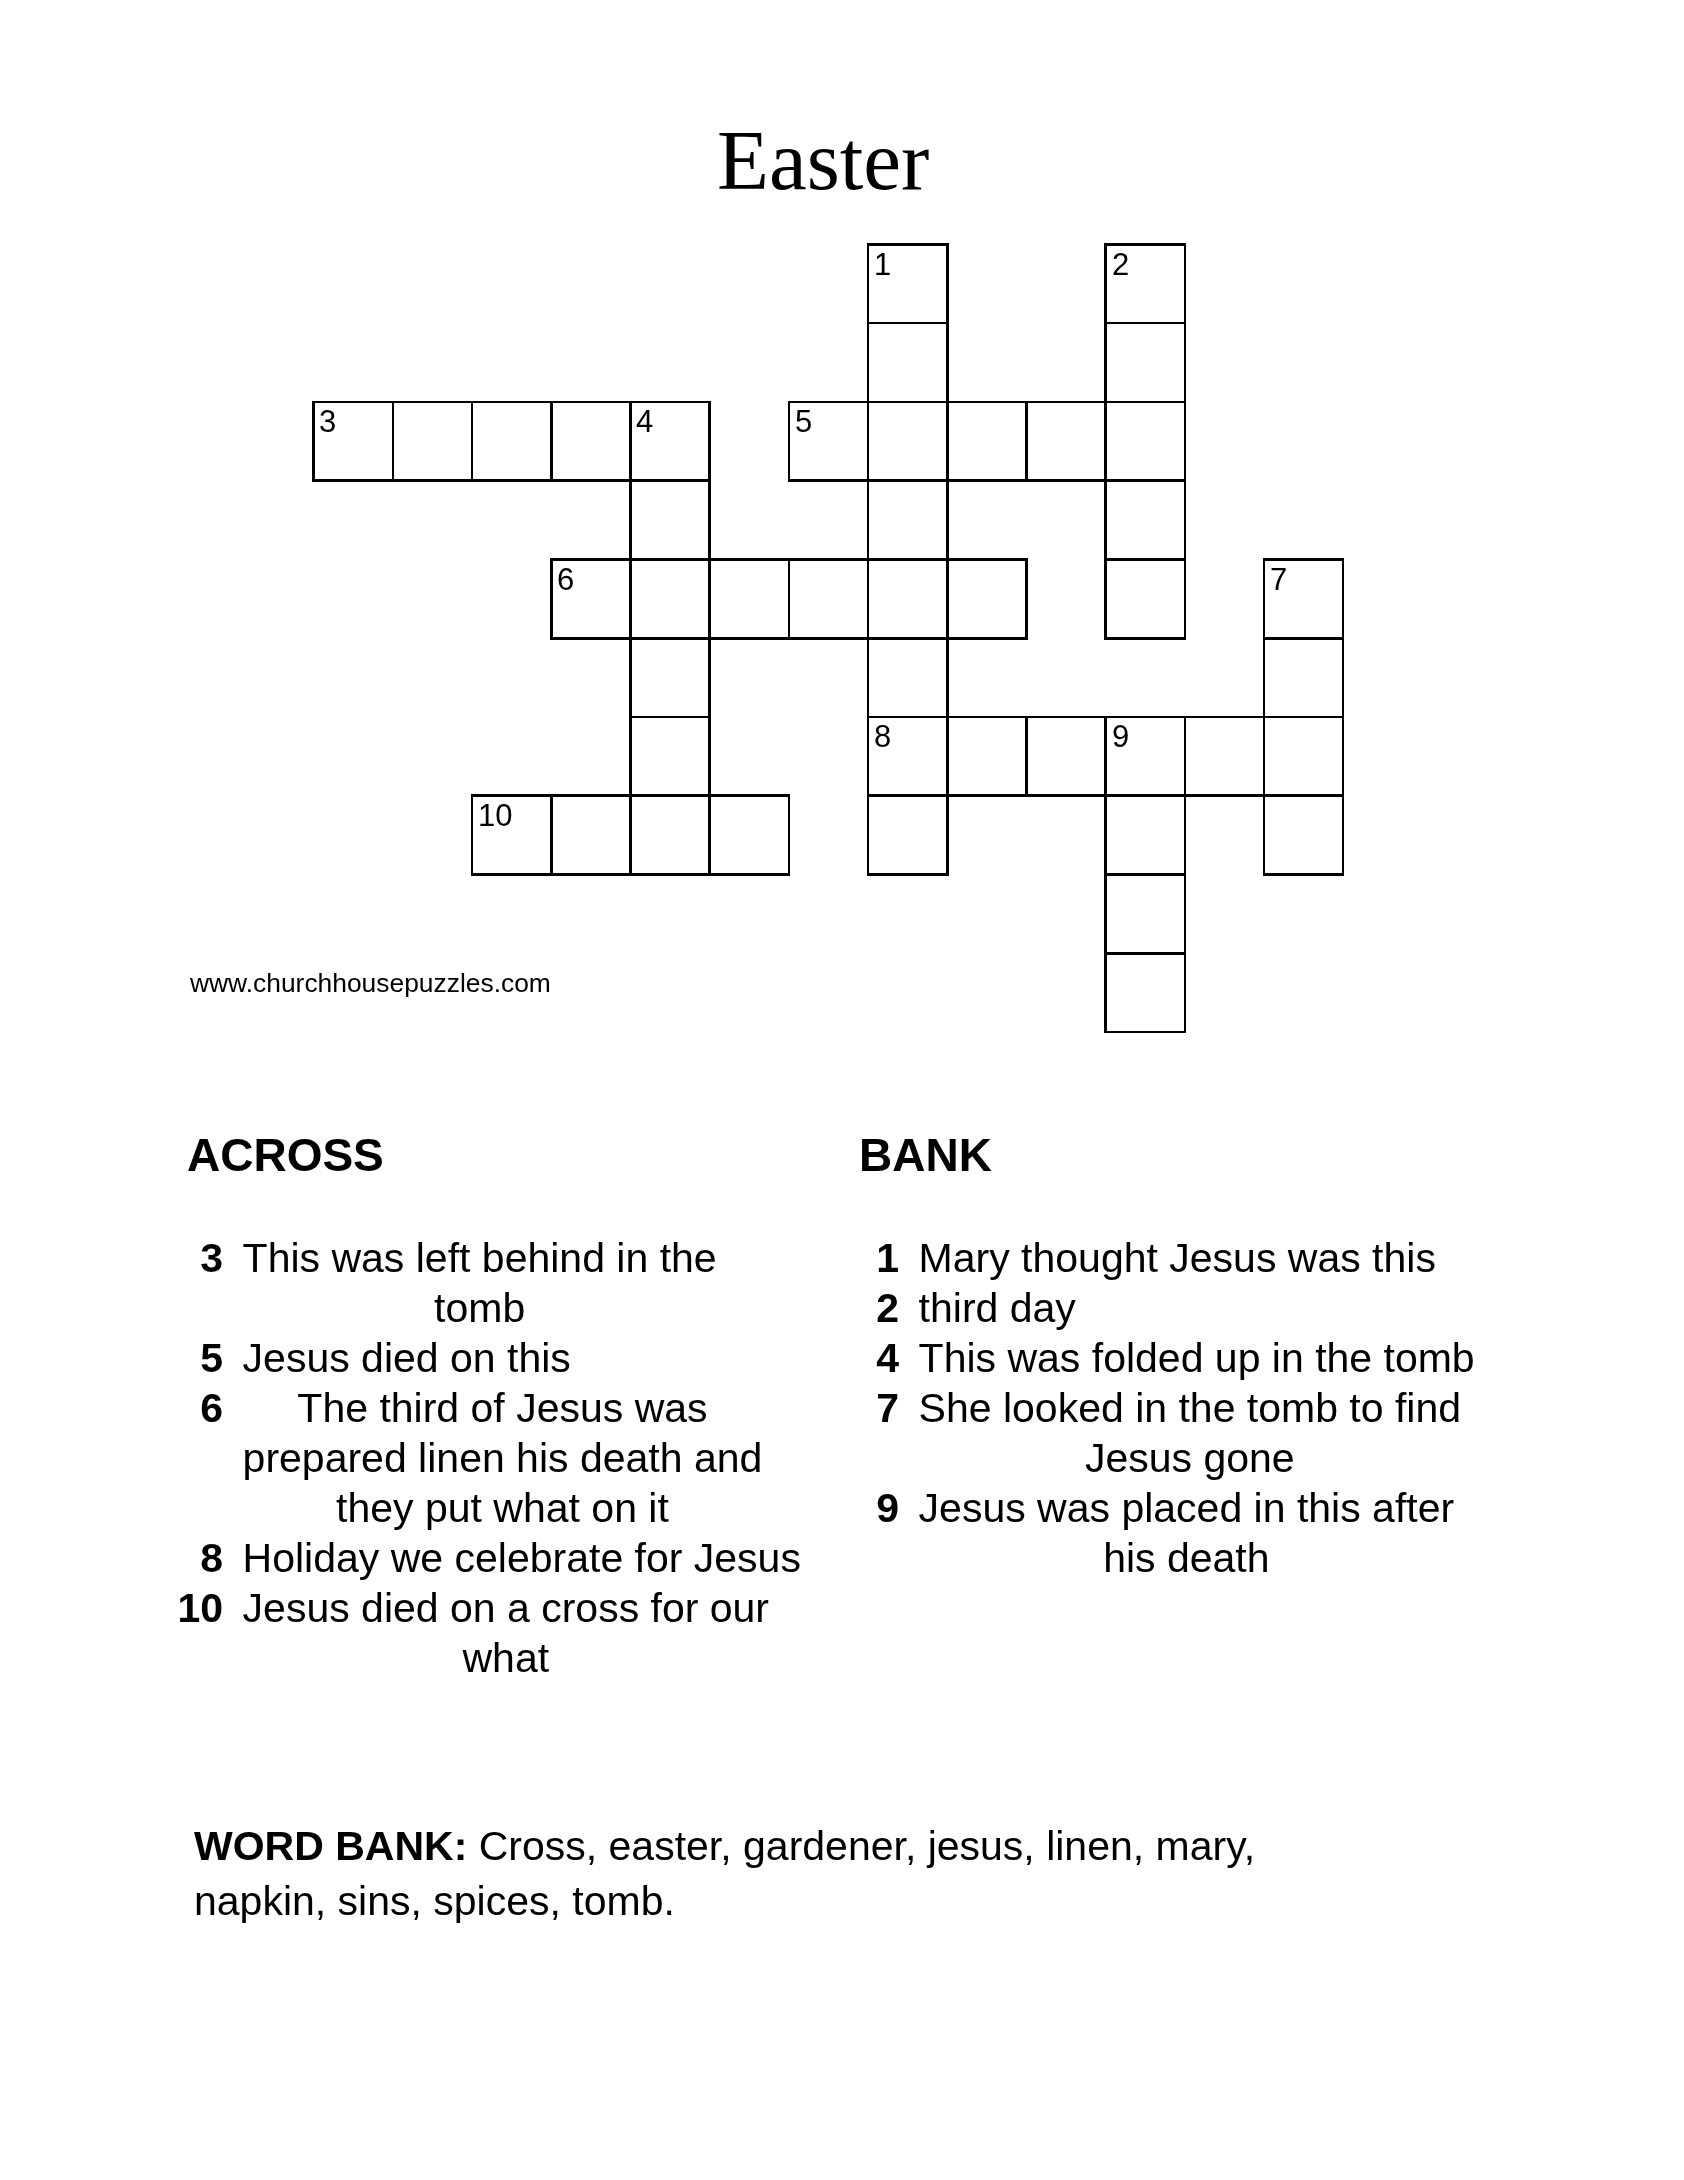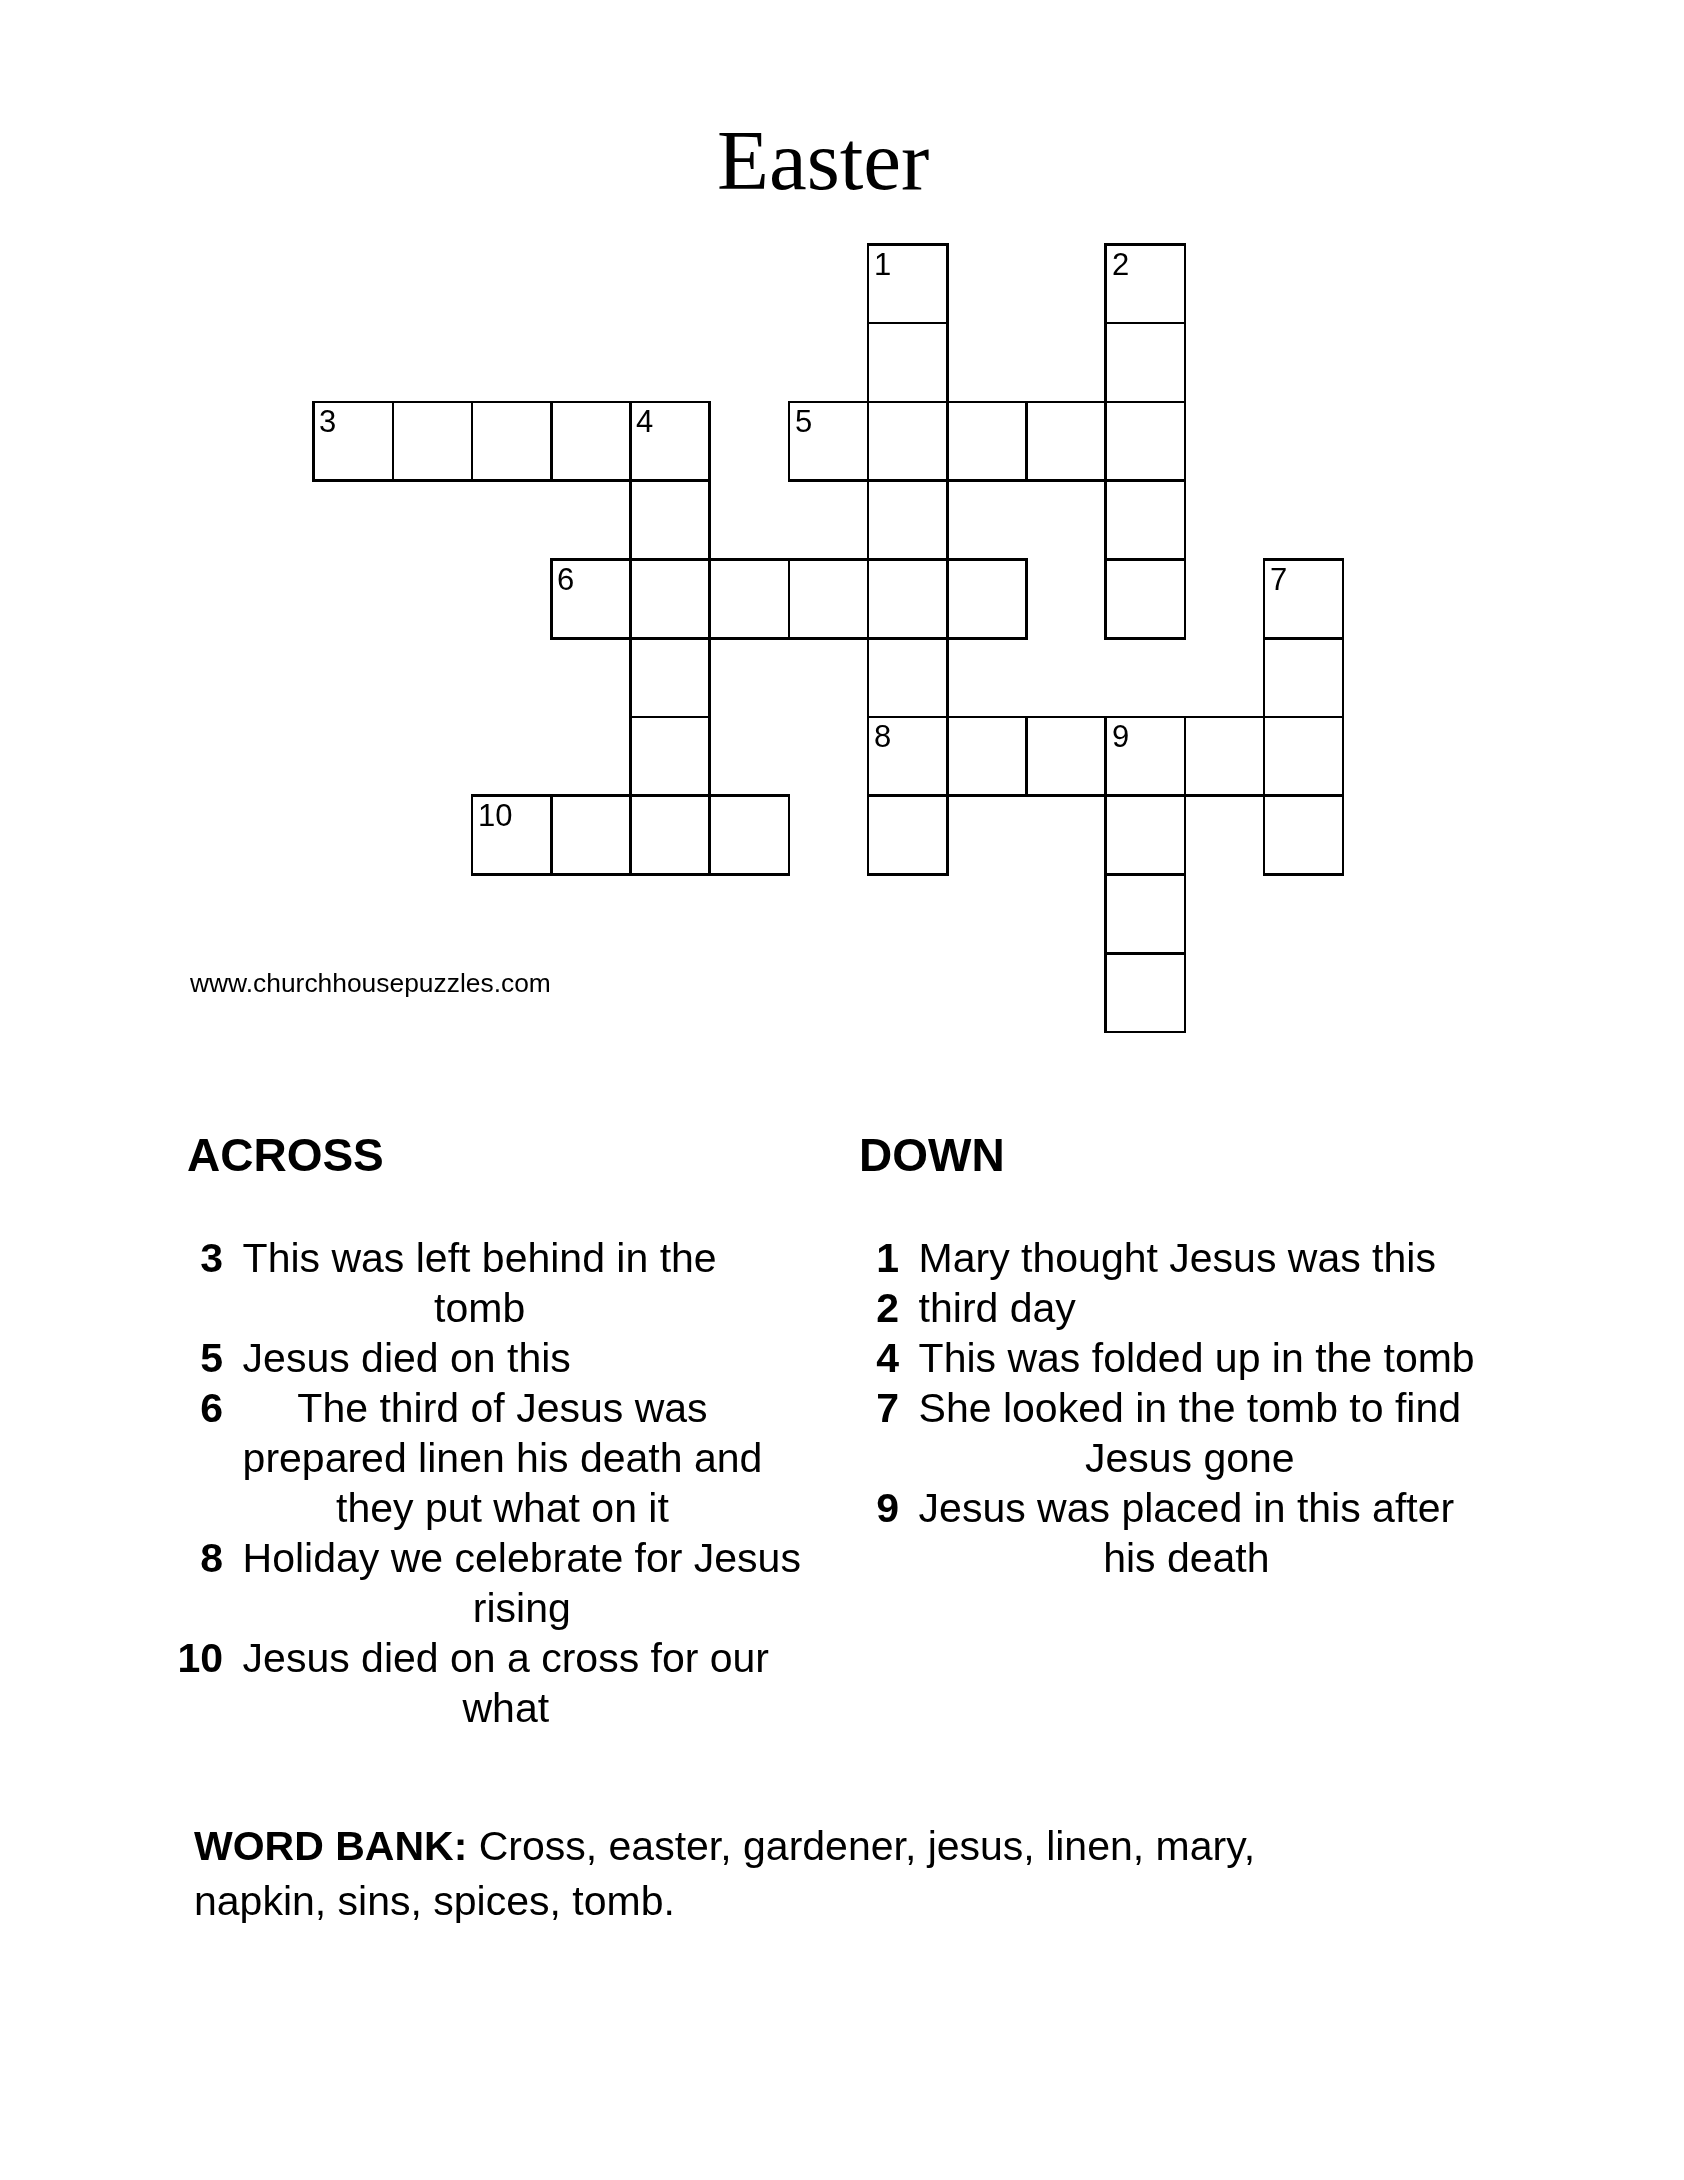--- a/index.html
+++ b/index.html
@@ -117,21 +117,21 @@
       <span class="cell-label" style="left: 557px; top: 564px;">6</span>
       <span class="cell-label" style="left: 1270px; top: 564px;">7</span>
       <span class="cell-label" style="left: 874px; top: 721px;">8</span>
       <span class="cell-label" style="left: 1112px; top: 721px;">9</span>
       <span class="cell-label" style="left: 478px; top: 800px;">10</span>
     </div>
 
   <div id="site-url">www.churchhousepuzzles.com</div>
 
   <div id="across-h" class="section-h">ACROSS</div>
-  <div id="down-h" class="section-h">DOWN</div>
+  <div id="down-h" class="section-h">BANK</div>
 
   <div id="across-clues" class="clues">
       <div class="clue">
         <span class="clue-num">3</span>
         <span class="clue-text">
           <div class="clue-line">This was left behind in the</div>
           <div class="clue-line">tomb</div>
         </span>
       </div>
       <div class="clue">
@@ -145,21 +145,20 @@
         <span class="clue-text">
           <div class="clue-line">The third of Jesus was</div>
           <div class="clue-line">prepared linen his death and</div>
           <div class="clue-line">they put what on it</div>
         </span>
       </div>
       <div class="clue">
         <span class="clue-num">8</span>
         <span class="clue-text">
           <div class="clue-line">Holiday we celebrate for Jesus</div>
-          <div class="clue-line">rising</div>
         </span>
       </div>
       <div class="clue">
         <span class="clue-num">10</span>
         <span class="clue-text">
           <div class="clue-line">Jesus died on a cross for our</div>
           <div class="clue-line">what</div>
         </span>
       </div>
     </div>

